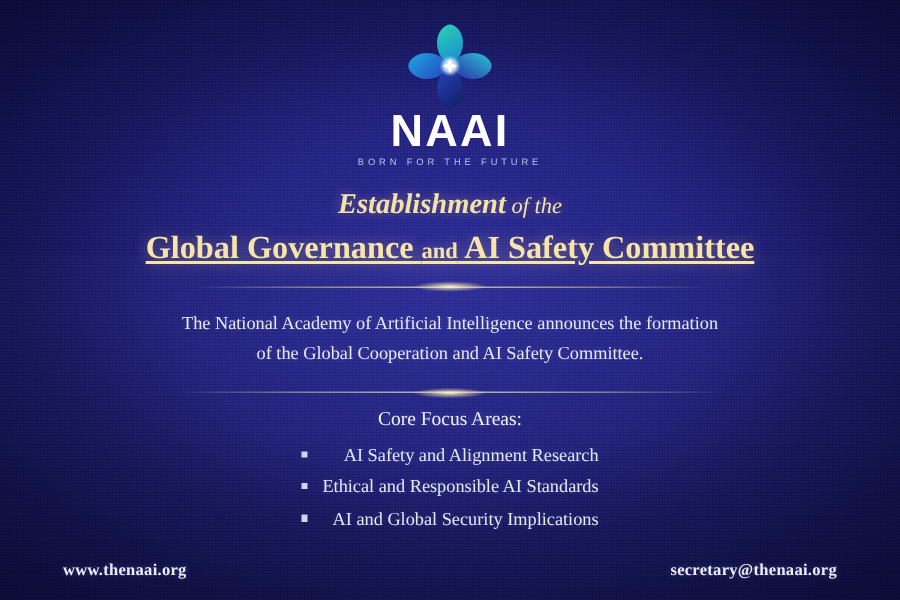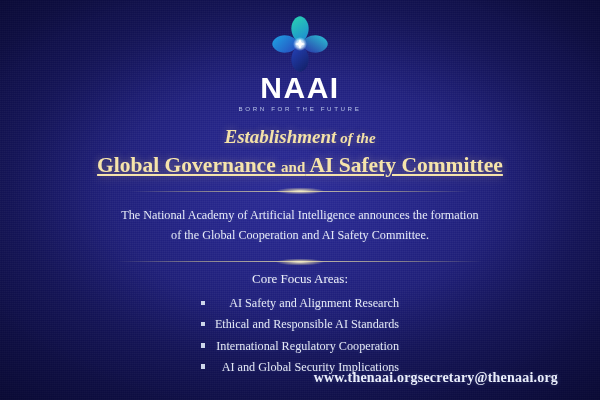--- a/index.html
+++ b/index.html
@@ -84,21 +84,21 @@
     margin-top: 14px;
     font-style: italic;
     font-weight: bold;
     font-size: 19px;
     color: #f4e2a8;
     text-shadow: 0 0 8px rgba(240,210,130,.35);
     line-height: 1.15;
   }
   #title-1 .small {
     font-style: italic;
-    font-weight: bold;
+    font-weight: normal;
     font-size: 15px;
   }
   #title-2 {
     margin-top: 5px;
     font-weight: bold;
     font-size: 21.5px;
     color: #f6e4ab;
     text-shadow: 0 0 9px rgba(240,210,130,.40);
     line-height: 1.15;
     white-space: nowrap;
@@ -186,24 +186,24 @@
   }
 
   
   #footer {
     position: absolute;
     left: 0;
     right: 0;
     bottom: 14px;
     z-index: 4;
     display: flex;
-    justify-content: flex-end;
+    justify-content: space-between;
     padding: 0 42px;
     font-weight: bold;
-    font-size: 14px;
+    font-size: 11px;
     color: #eaeefb;
     letter-spacing: .2px;
     text-shadow: 0 0 5px rgba(170,190,255,.25);
   }
 </style>
 </head>
 <body>
 
 <div id="poster">
   <div class="layer">
@@ -265,21 +265,20 @@
 
     <div class="divider" id="divider-mid">
       <div class="line"></div>
       <div class="glow"></div>
     </div>
 
     <div id="focus-heading">Core Focus Areas:</div>
     <ul id="focus-list">
       <li>AI Safety and Alignment Research</li>
       <li>Ethical and Responsible AI Standards</li>
-      <li>International Regulatory Cooperation</li>
       <li>AI and Global Security Implications</li>
     </ul>
   </div>
 
   <div id="footer">
     <span>www.thenaai.org</span>
     <span>secretary@thenaai.org</span>
   </div>
 </div>
 

